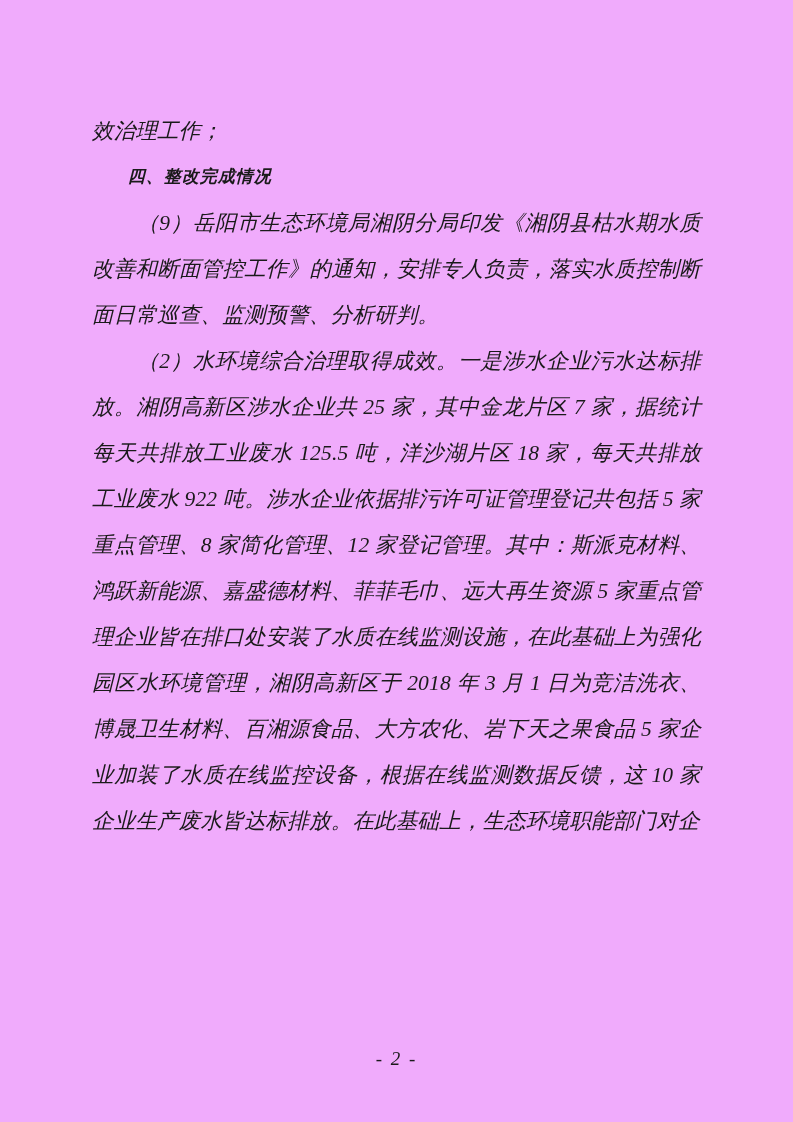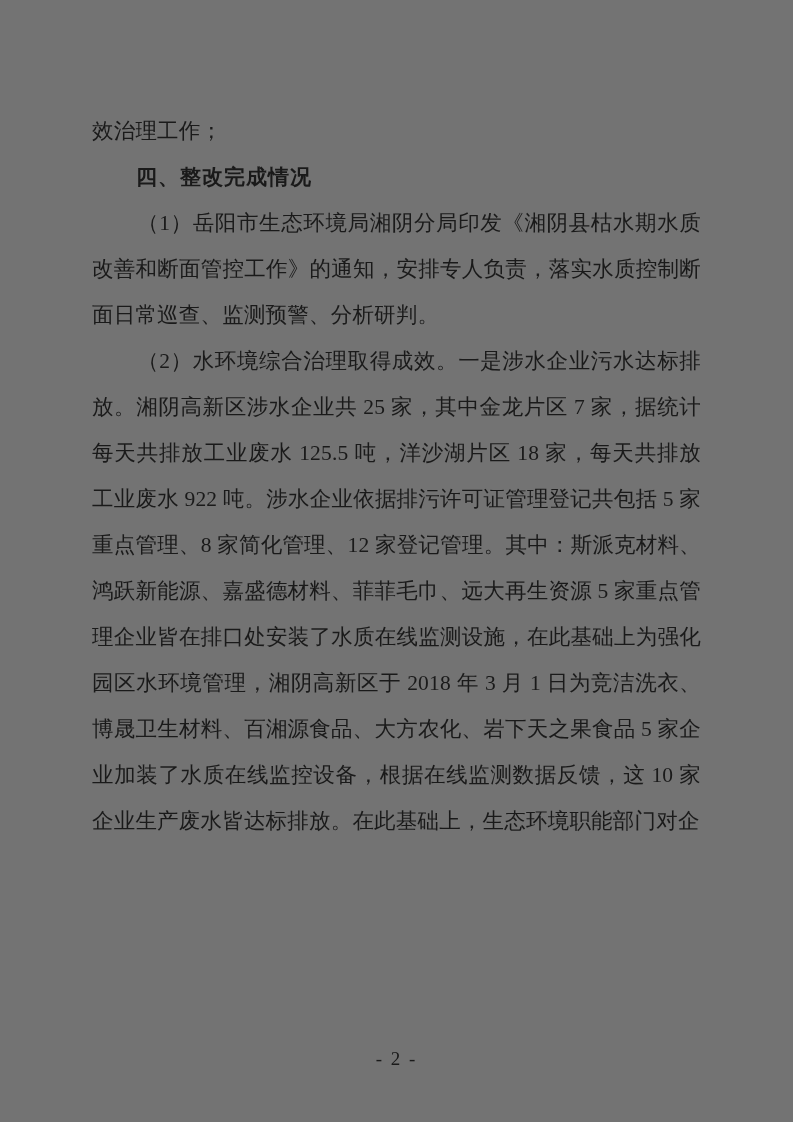--- a/index.html
+++ b/index.html
@@ -12,21 +12,22 @@
     background: #ffffff;
     font-family: "Liberation Serif", "DejaVu Serif", serif;
     color: #1a1a1a;
   }
   .page {
     position: relative;
     width: 793px;
     height: 1122px;
     box-sizing: border-box;
     padding: 108px 92px 44px 92px;
-    background: #737373;
+    background: #f0abfc;
+    font-style: italic;
   }
   .doc-body {
     font-size: 21.5px;
     line-height: 46px;
     text-align: justify;
     text-justify: inter-ideograph;
     letter-spacing: 0.2px;
   }
   .para {
     margin: 0;
@@ -34,21 +35,21 @@
   }
   .para-indent {
     margin: 0;
     text-indent: 2.1em;
   }
   .heading {
     margin: 0;
     text-indent: 2.1em;
     font-weight: bold;
     font-family: "Liberation Sans", "DejaVu Sans", sans-serif;
-    font-size: 21px;
+    font-size: 17px;
     letter-spacing: 1px;
   }
   .footer {
     position: absolute;
     left: 0;
     right: 0;
     bottom: 52px;
     text-align: center;
     font-size: 19px;
     font-family: "Liberation Serif", "DejaVu Serif", serif;
@@ -56,17 +57,17 @@
     color: #1a1a1a;
   }
 </style>
 </head>
 <body>
 
 <div class="page">
   <div class="doc-body">
     <p class="para">效治理工作；</p>
     <p class="heading">四、整改完成情况</p>
-    <p class="para-indent">（1）岳阳市生态环境局湘阴分局印发《湘阴县枯水期水质改善和断面管控工作》的通知，安排专人负责，落实水质控制断面日常巡查、监测预警、分析研判。</p>
+    <p class="para-indent">（9）岳阳市生态环境局湘阴分局印发《湘阴县枯水期水质改善和断面管控工作》的通知，安排专人负责，落实水质控制断面日常巡查、监测预警、分析研判。</p>
     <p class="para-indent">（2）水环境综合治理取得成效。一是涉水企业污水达标排放。湘阴高新区涉水企业共 25 家，其中金龙片区 7 家，据统计每天共排放工业废水 125.5 吨，洋沙湖片区 18 家，每天共排放工业废水 922 吨。涉水企业依据排污许可证管理登记共包括 5 家重点管理、8 家简化管理、12 家登记管理。其中：斯派克材料、鸿跃新能源、嘉盛德材料、菲菲毛巾、远大再生资源 5 家重点管理企业皆在排口处安装了水质在线监测设施，在此基础上为强化园区水环境管理，湘阴高新区于 2018 年 3 月 1 日为竞洁洗衣、博晟卫生材料、百湘源食品、大方农化、岩下天之果食品 5 家企业加装了水质在线监控设备，根据在线监测数据反馈，这 10 家企业生产废水皆达标排放。在此基础上，生态环境职能部门对企</p>
   </div>
   <div class="footer">- 2 -</div>
 </div>
 
 </body></html>

